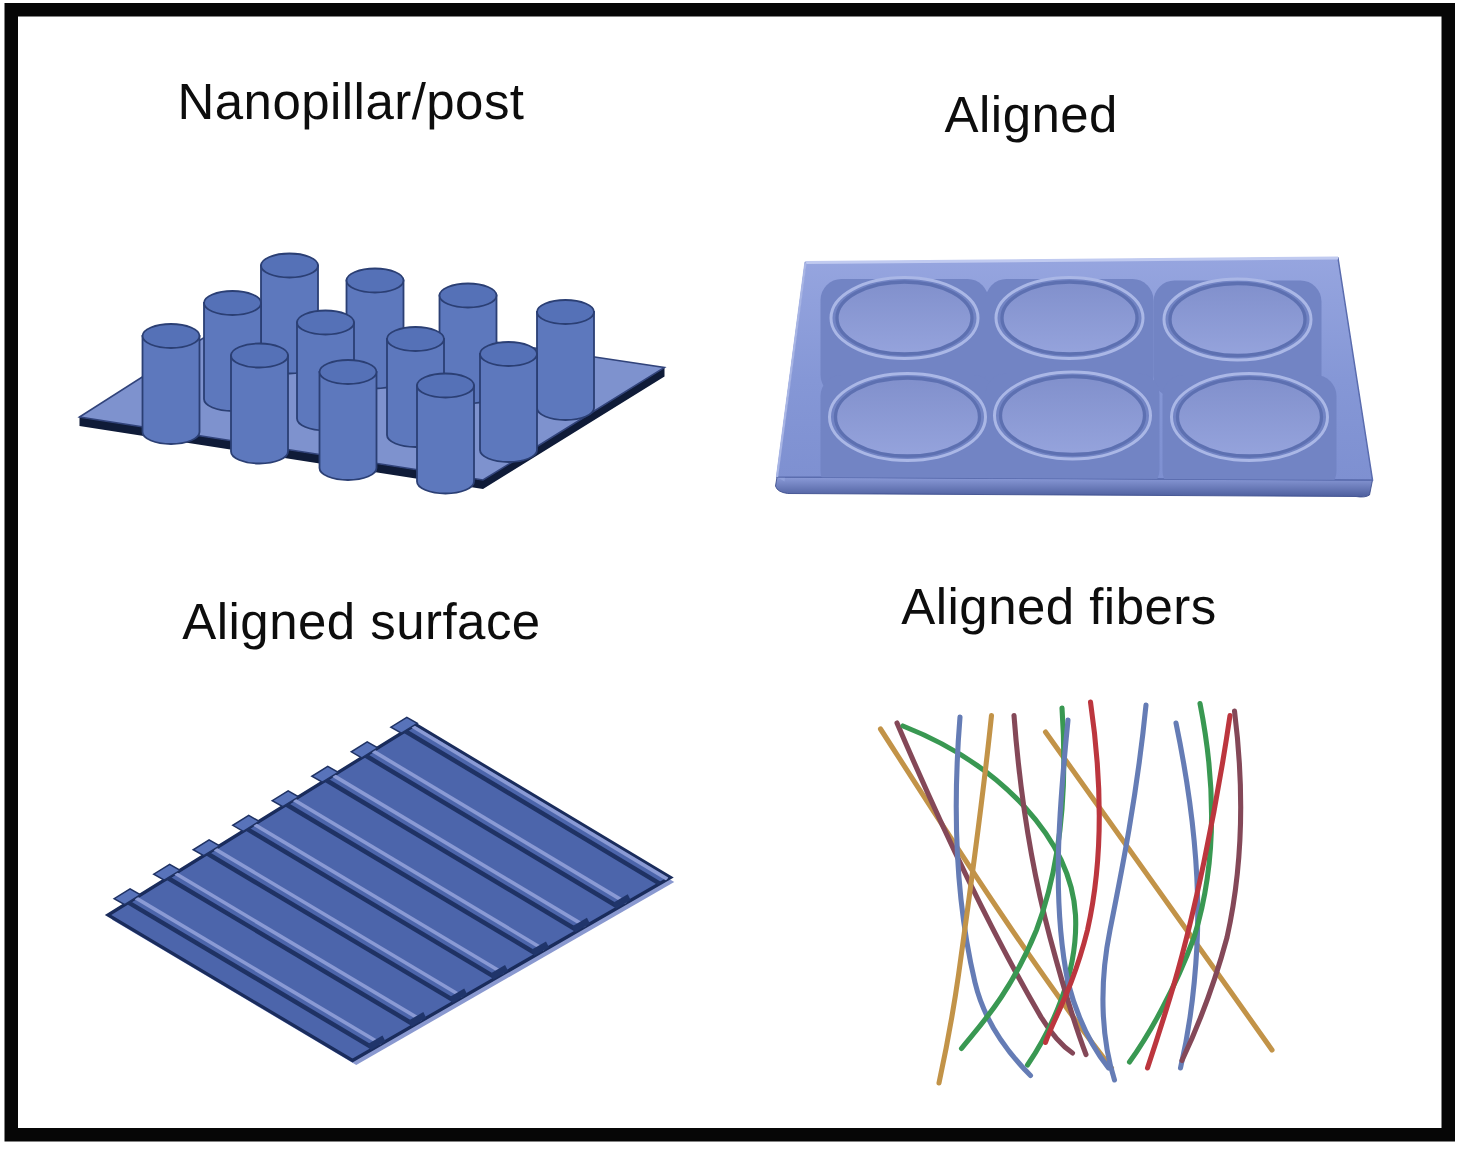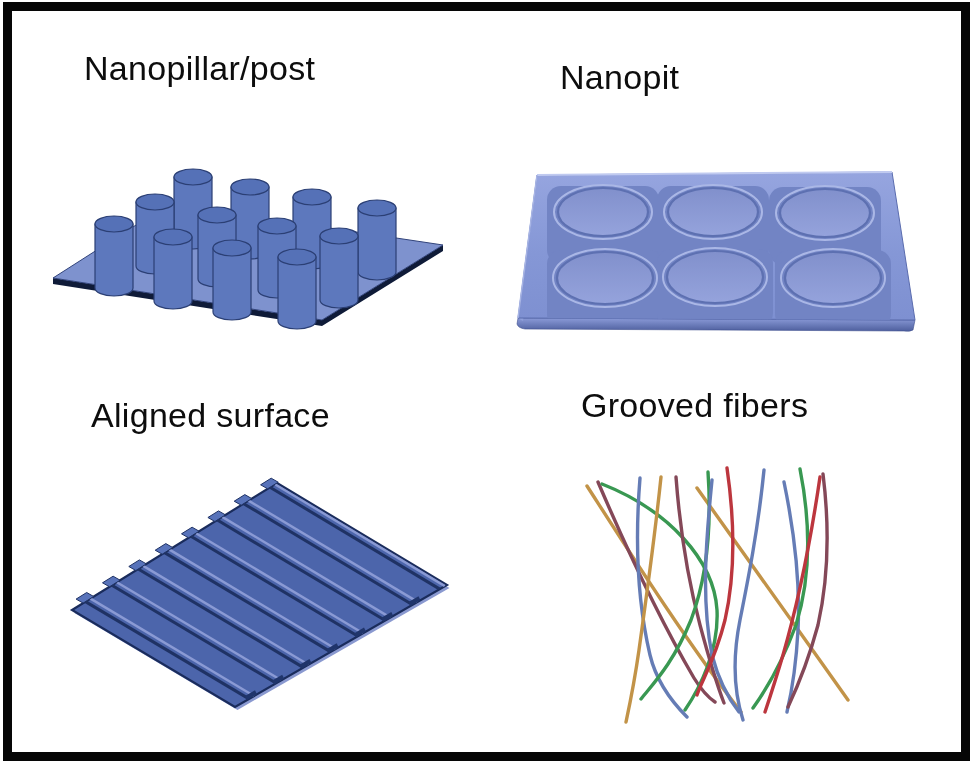--- a/index.html
+++ b/index.html
@@ -8,37 +8,37 @@
     background:#ffffff;
     font-family:"Liberation Sans", sans-serif;
   }
   .frame{
     position:absolute;left:3px;top:2px;right:5px;bottom:5px;
     border:9px solid #060606;
   }
   .title{
     position:absolute;
     font-size:34px;line-height:1.1;color:#0d0d0d;
-    text-align:left;white-space:nowrap;letter-spacing:.3px;
+    text-align:center;white-space:nowrap;letter-spacing:.3px;
   }
   #title-nanopillar{left:84px;top:50px;width:300px}
   #title-nanopit{left:560px;top:59px;width:255px}
   #title-grooved{left:91px;top:397px;width:300px}
   #title-fibers{left:581px;top:387px;width:250px}
   #art{position:absolute;left:0;top:0}
 </style>
 </head>
 <body>
 
 <div class="frame"></div>
 
 <div id="title-nanopillar" class="title">Nanopillar/post</div>
-<div id="title-nanopit" class="title">Nanopit</div>
+<div id="title-nanopit" class="title">Aligned</div>
 <div id="title-grooved" class="title">Aligned surface</div>
-<div id="title-fibers" class="title">Grooved fibers</div>
+<div id="title-fibers" class="title">Aligned fibers</div>
 
 <svg id="art" width="975" height="766" viewBox="0 0 975 766">
   <defs>
     <linearGradient id="gPitTop" x1="0" y1="0" x2="0" y2="1">
       <stop offset="0" stop-color="#96a5df"></stop>
       <stop offset="0.55" stop-color="#8597d6"></stop>
       <stop offset="1" stop-color="#7e90d1"></stop>
     </linearGradient>
     <linearGradient id="gPitSide" x1="0" y1="0" x2="0" y2="1">
       <stop offset="0" stop-color="#8b9bd8"></stop>

